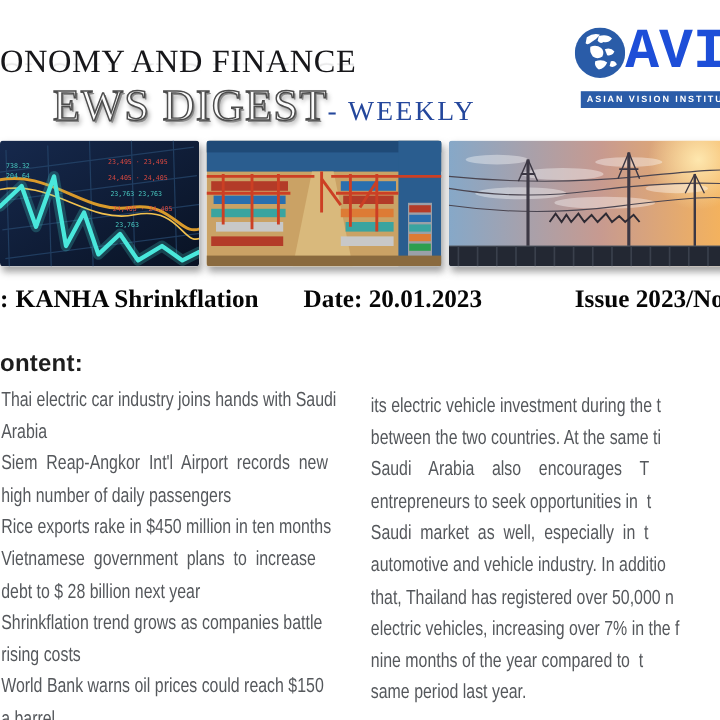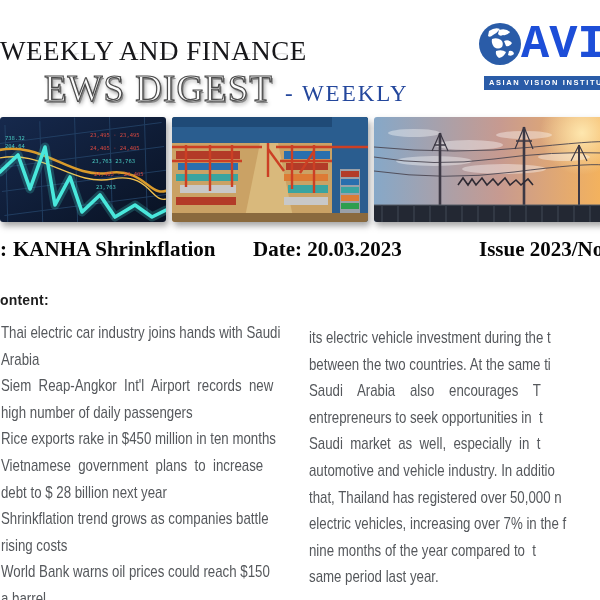--- a/index.html
+++ b/index.html
@@ -9,21 +9,21 @@
   
   .cat-title{position:absolute;top:36px;left:0;line-height:30px;white-space:nowrap;
     font-family:"Liberation Serif",serif;font-size:27px;color:#17171a;letter-spacing:.5px;
     -webkit-box-reflect:below -19px linear-gradient(transparent 58%,rgba(0,0,0,.28));}
   .main-title-row{position:absolute;top:68px;left:0;white-space:nowrap;line-height:42px;
     -webkit-box-reflect:below -26px linear-gradient(transparent 66%,rgba(0,0,0,.22));}
   .news-digest{font-family:"Liberation Serif",serif;font-size:37px;color:#fbfbfb;
     -webkit-text-stroke:1.2px #4c4c4c;letter-spacing:1px;
     text-shadow:1.5px 1.5px 0 #8a8a8a,2px 3px 4px rgba(0,0,0,.45);padding-left:44px;}
   .weekly{font-family:"Liberation Serif",serif;font-size:23px;color:#24479c;
-    letter-spacing:2px;margin-left:12px;}
+    letter-spacing:2px;}
 
   
   .logo-globe{position:absolute;left:479px;top:23px;width:42px;height:42px;}
   .logo-text{position:absolute;left:521px;top:18px;font-family:Liberation Mono, monospace;
     font-weight:bold;font-size:47px;color:#1d4ed8;white-space:nowrap;}
   .logo-bar{position:absolute;left:484px;top:76px;width:130px;height:14px;background:#2a5ca8;
     overflow:hidden;}
   .logo-bar span{display:block;font-size:7.5px;font-weight:bold;color:#ffffff;
     letter-spacing:1.6px;line-height:14px;padding-left:5px;white-space:nowrap;}
 
@@ -37,39 +37,39 @@
 
   
   .meta span{position:absolute;top:237px;font-family:"Liberation Serif",serif;
     font-weight:bold;font-size:21px;color:#060606;white-space:nowrap;}
   #meta-colon{left:0;}
   #meta-name{left:13px;}
   #meta-date{left:253px;}
   #meta-issue{left:479px;}
 
   
-  .content-heading{position:absolute;left:0;top:292px;font-size:14px;font-weight:bold;
+  .content-heading{position:absolute;left:0;top:292px;font-size:20px;font-weight:bold;
     color:#1e1e1e;letter-spacing:.2px;}
 
   
   .col{position:absolute;font-size:17px;color:#55585c;transform:scaleX(.78);
     transform-origin:0 0;}
   .col .ln{white-space:pre;line-height:26.6px;height:26.6px;}
   #col-left{left:1px;top:320px;width:390px;}
   #col-right{left:309px;top:325px;width:390px;}
 
   .source-row{position:absolute;left:309px;top:592px;font-size:17px;font-weight:bold;
     transform:scaleX(.82);transform-origin:0 0;white-space:pre;}
 </style>
 </head>
 <body>
 
 <div id="page">
 
-  <div class="cat-title">WEEKLY AND FINANCE</div>
+  <div class="cat-title">ONOMY AND FINANCE</div>
   <div class="main-title-row">
     <span class="news-digest">EWS DIGEST</span><span class="weekly">- WEEKLY</span>
   </div>
 
   <svg class="logo-globe" viewBox="0 0 42 42">
     <circle cx="21" cy="21" r="21" fill="#2a5ca8"></circle>
     <path d="M10 8 Q16 4 21 6 Q18 10 14 12 Q11 15 9 13 Z" fill="#ffffff"></path>
     <path d="M20 7 Q27 5 31 9 Q28 13 24 12 Q21 14 19 11 Z" fill="#ffffff"></path>
     <path d="M13 16 Q18 14 22 17 Q25 20 23 24 Q19 27 15 24 Q12 20 13 16 Z" fill="#ffffff"></path>
     <path d="M25 18 Q30 16 33 20 Q31 24 27 23 Z" fill="#ffffff"></path>
@@ -220,21 +220,21 @@
           <line x1="184" y1="88" x2="184" y2="105"></line>
         <line x1="200" y1="88" x2="200" y2="105"></line>
           <line x1="216" y1="88" x2="216" y2="105"></line>
       </g>
     </svg>
   </div>
 
   <div class="meta">
     <span id="meta-colon">:</span>
     <span id="meta-name">KANHA Shrinkflation</span>
-    <span id="meta-date">Date: 20.03.2023</span>
+    <span id="meta-date">Date: 20.01.2023</span>
     <span id="meta-issue">Issue 2023/No</span>
   </div>
 
   <div class="content-heading">ontent:</div>
 
   <div class="col" id="col-left">
     <div class="ln">Thai electric car industry joins hands with Saudi</div>
     <div class="ln">Arabia</div>
     <div class="ln">Siem  Reap-Angkor  Int'l  Airport  records  new</div>
     <div class="ln">high number of daily passengers</div>

